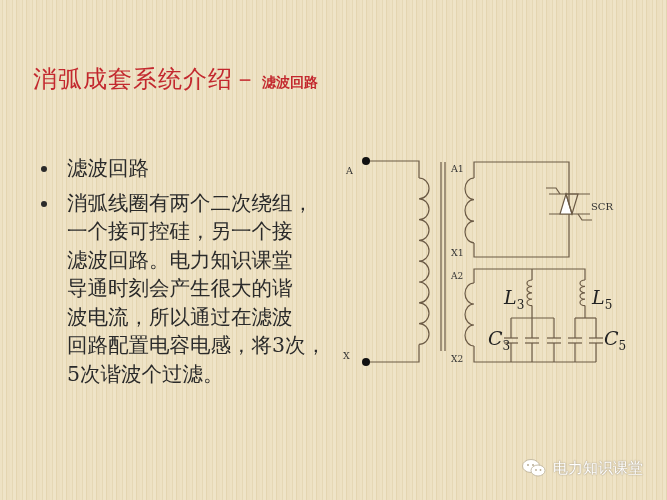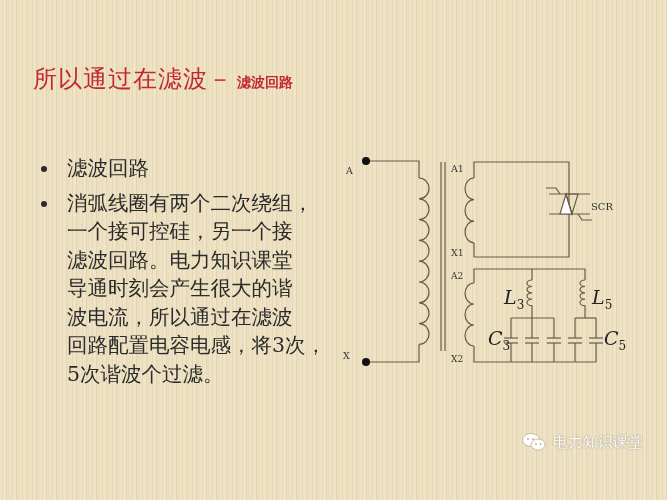--- a/index.html
+++ b/index.html
@@ -26,33 +26,33 @@
     font-family: "DejaVu Serif", "Liberation Serif", serif;
   }
   .bullets li { position:relative; padding-left:29px; margin-bottom:6px; }
   .bullets li .dot {
     position:absolute; left:3px; top:12px; width:6px; height:6px;
     border-radius:50%; background:#2a2a2a;
   }
   .bullets li .txt { white-space:pre-line; display:block; }
   .schematic { position:absolute; left:0; top:0; }
   .watermark {
-    position:absolute; left:521px; top:432px;
+    position:absolute; left:521px; top:458px;
     display:flex; align-items:center; gap:6px;
     color:#ffffff; font-size:15px;
     font-family: "DejaVu Sans", "Liberation Sans", sans-serif;
     text-shadow: 0 0 2px #b9ad94, 0 0 1px #8f8570;
   }
   .wm-icon { width:26px; height:20px; }
 </style>
 </head>
 <body>
 
 <div class="title">
-  <span class="main">所以通过在滤波－</span><span class="sub">滤波回路</span>
+  <span class="main">消弧成套系统介绍－</span><span class="sub">滤波回路</span>
 </div>
 
 <ul class="bullets">
   <li>
     <span class="dot"></span>
     <span class="txt">滤波回路</span>
   </li>
   <li>
     <span class="dot"></span>
     <span class="txt">消弧线圈有两个二次绕组，

